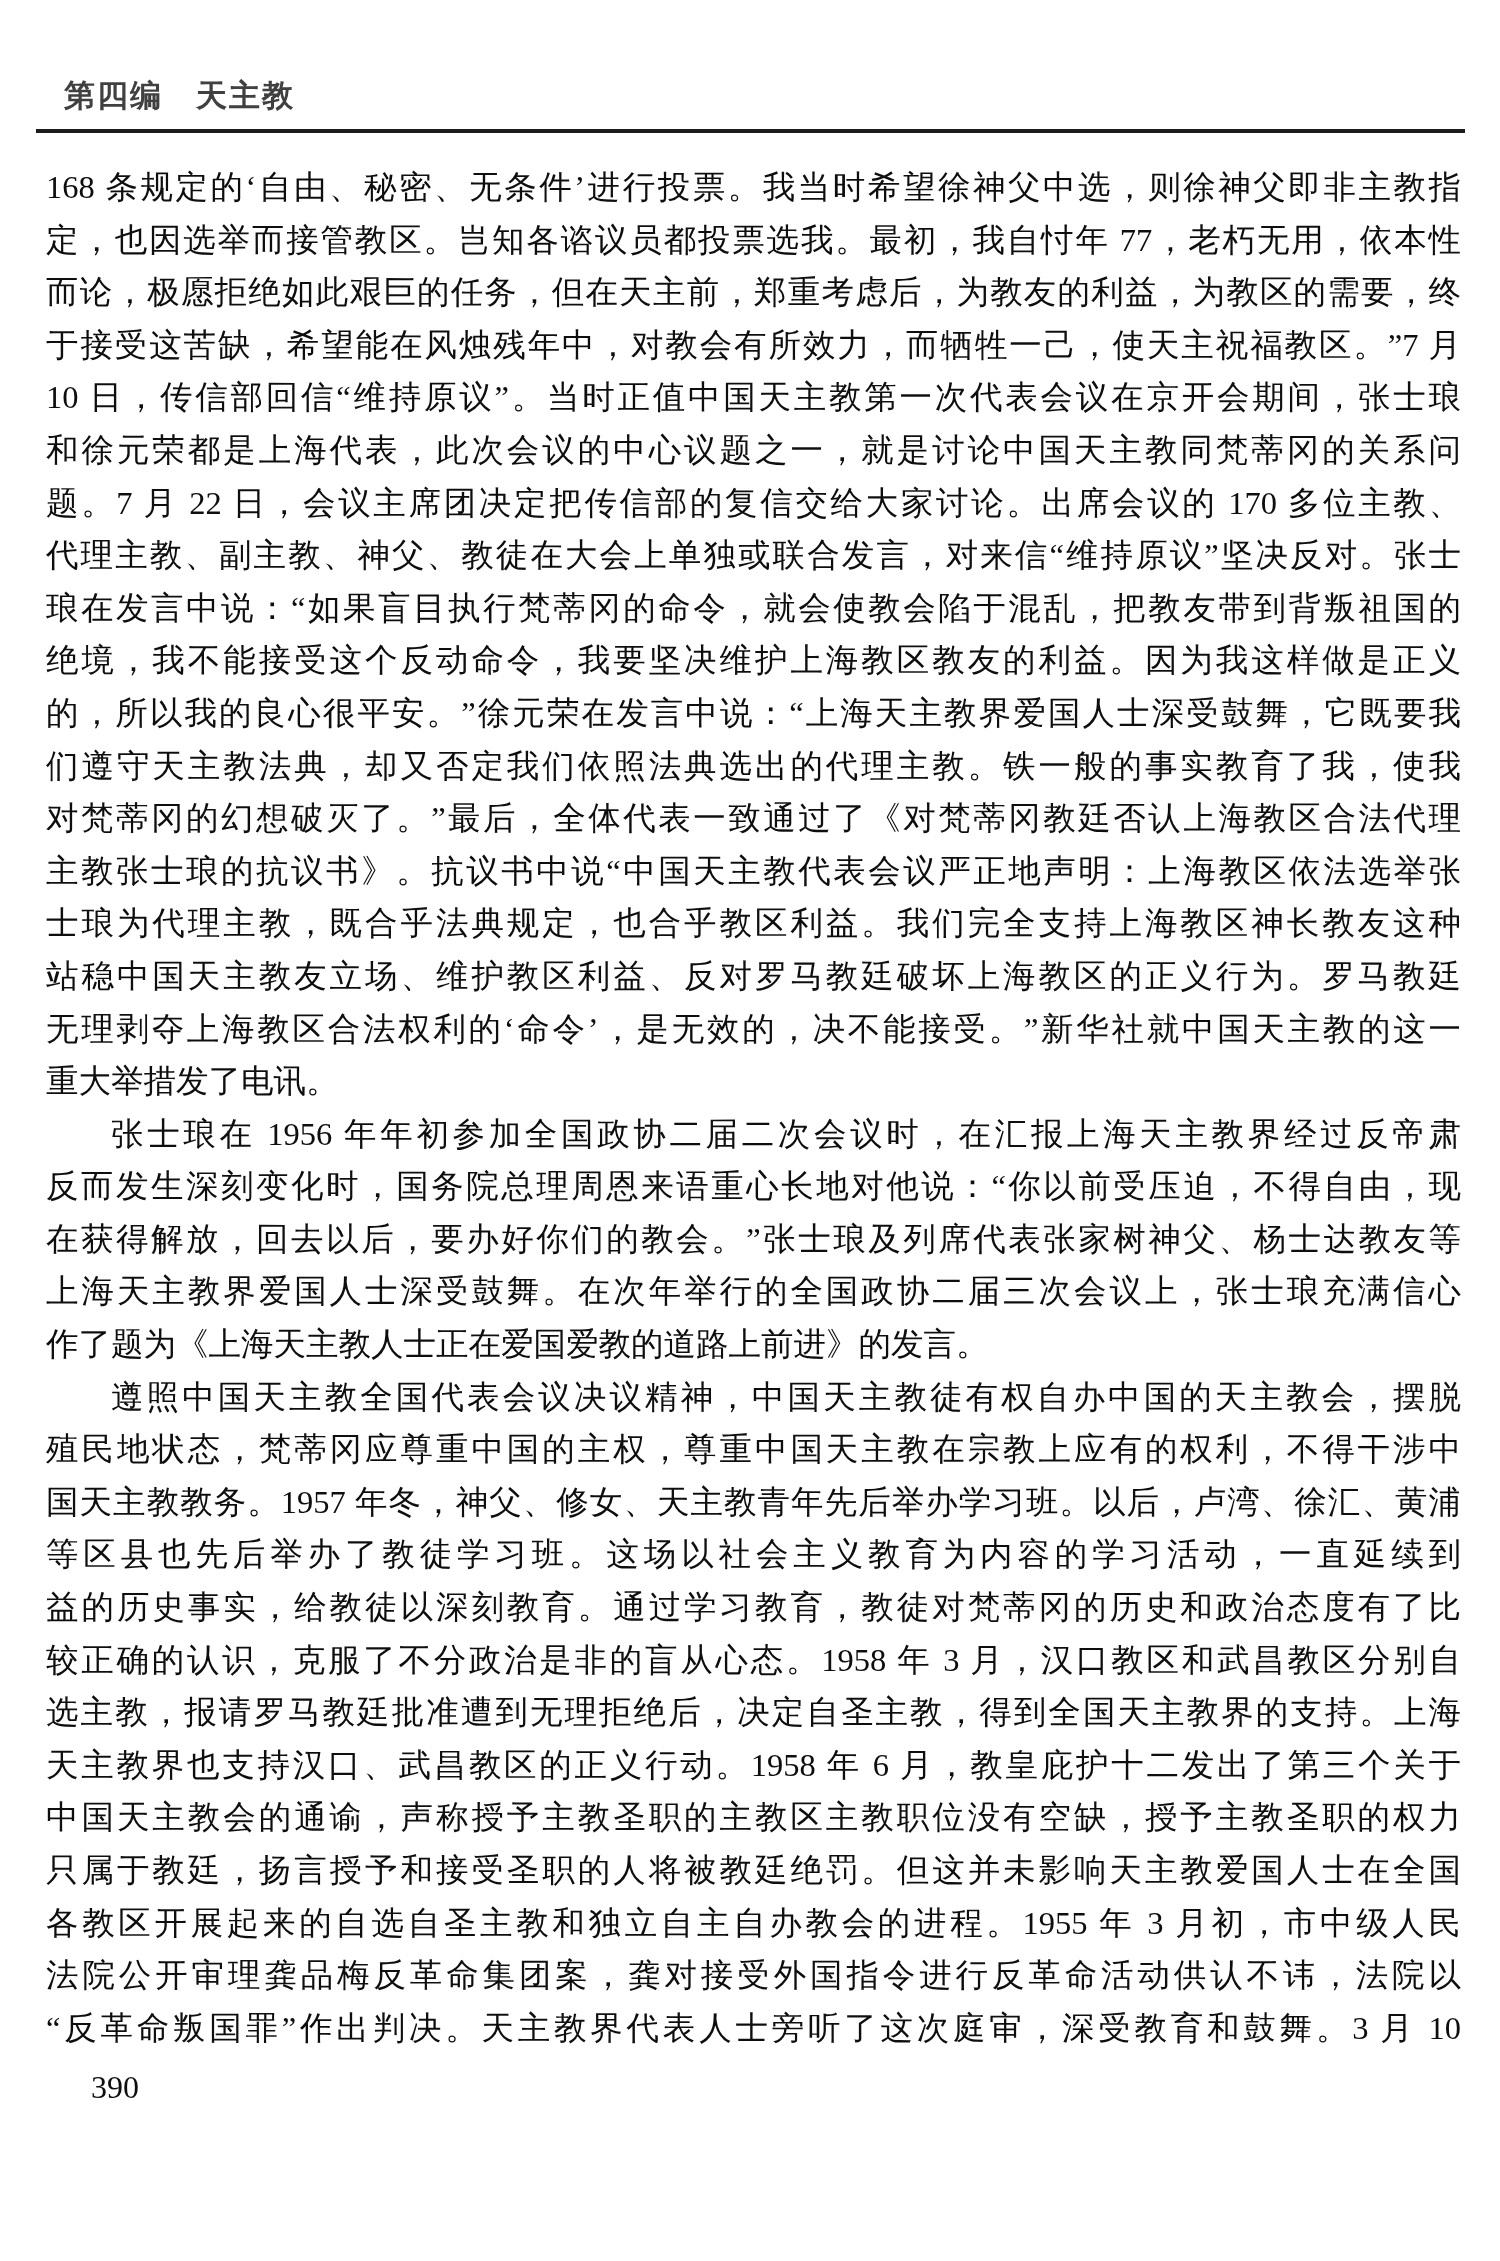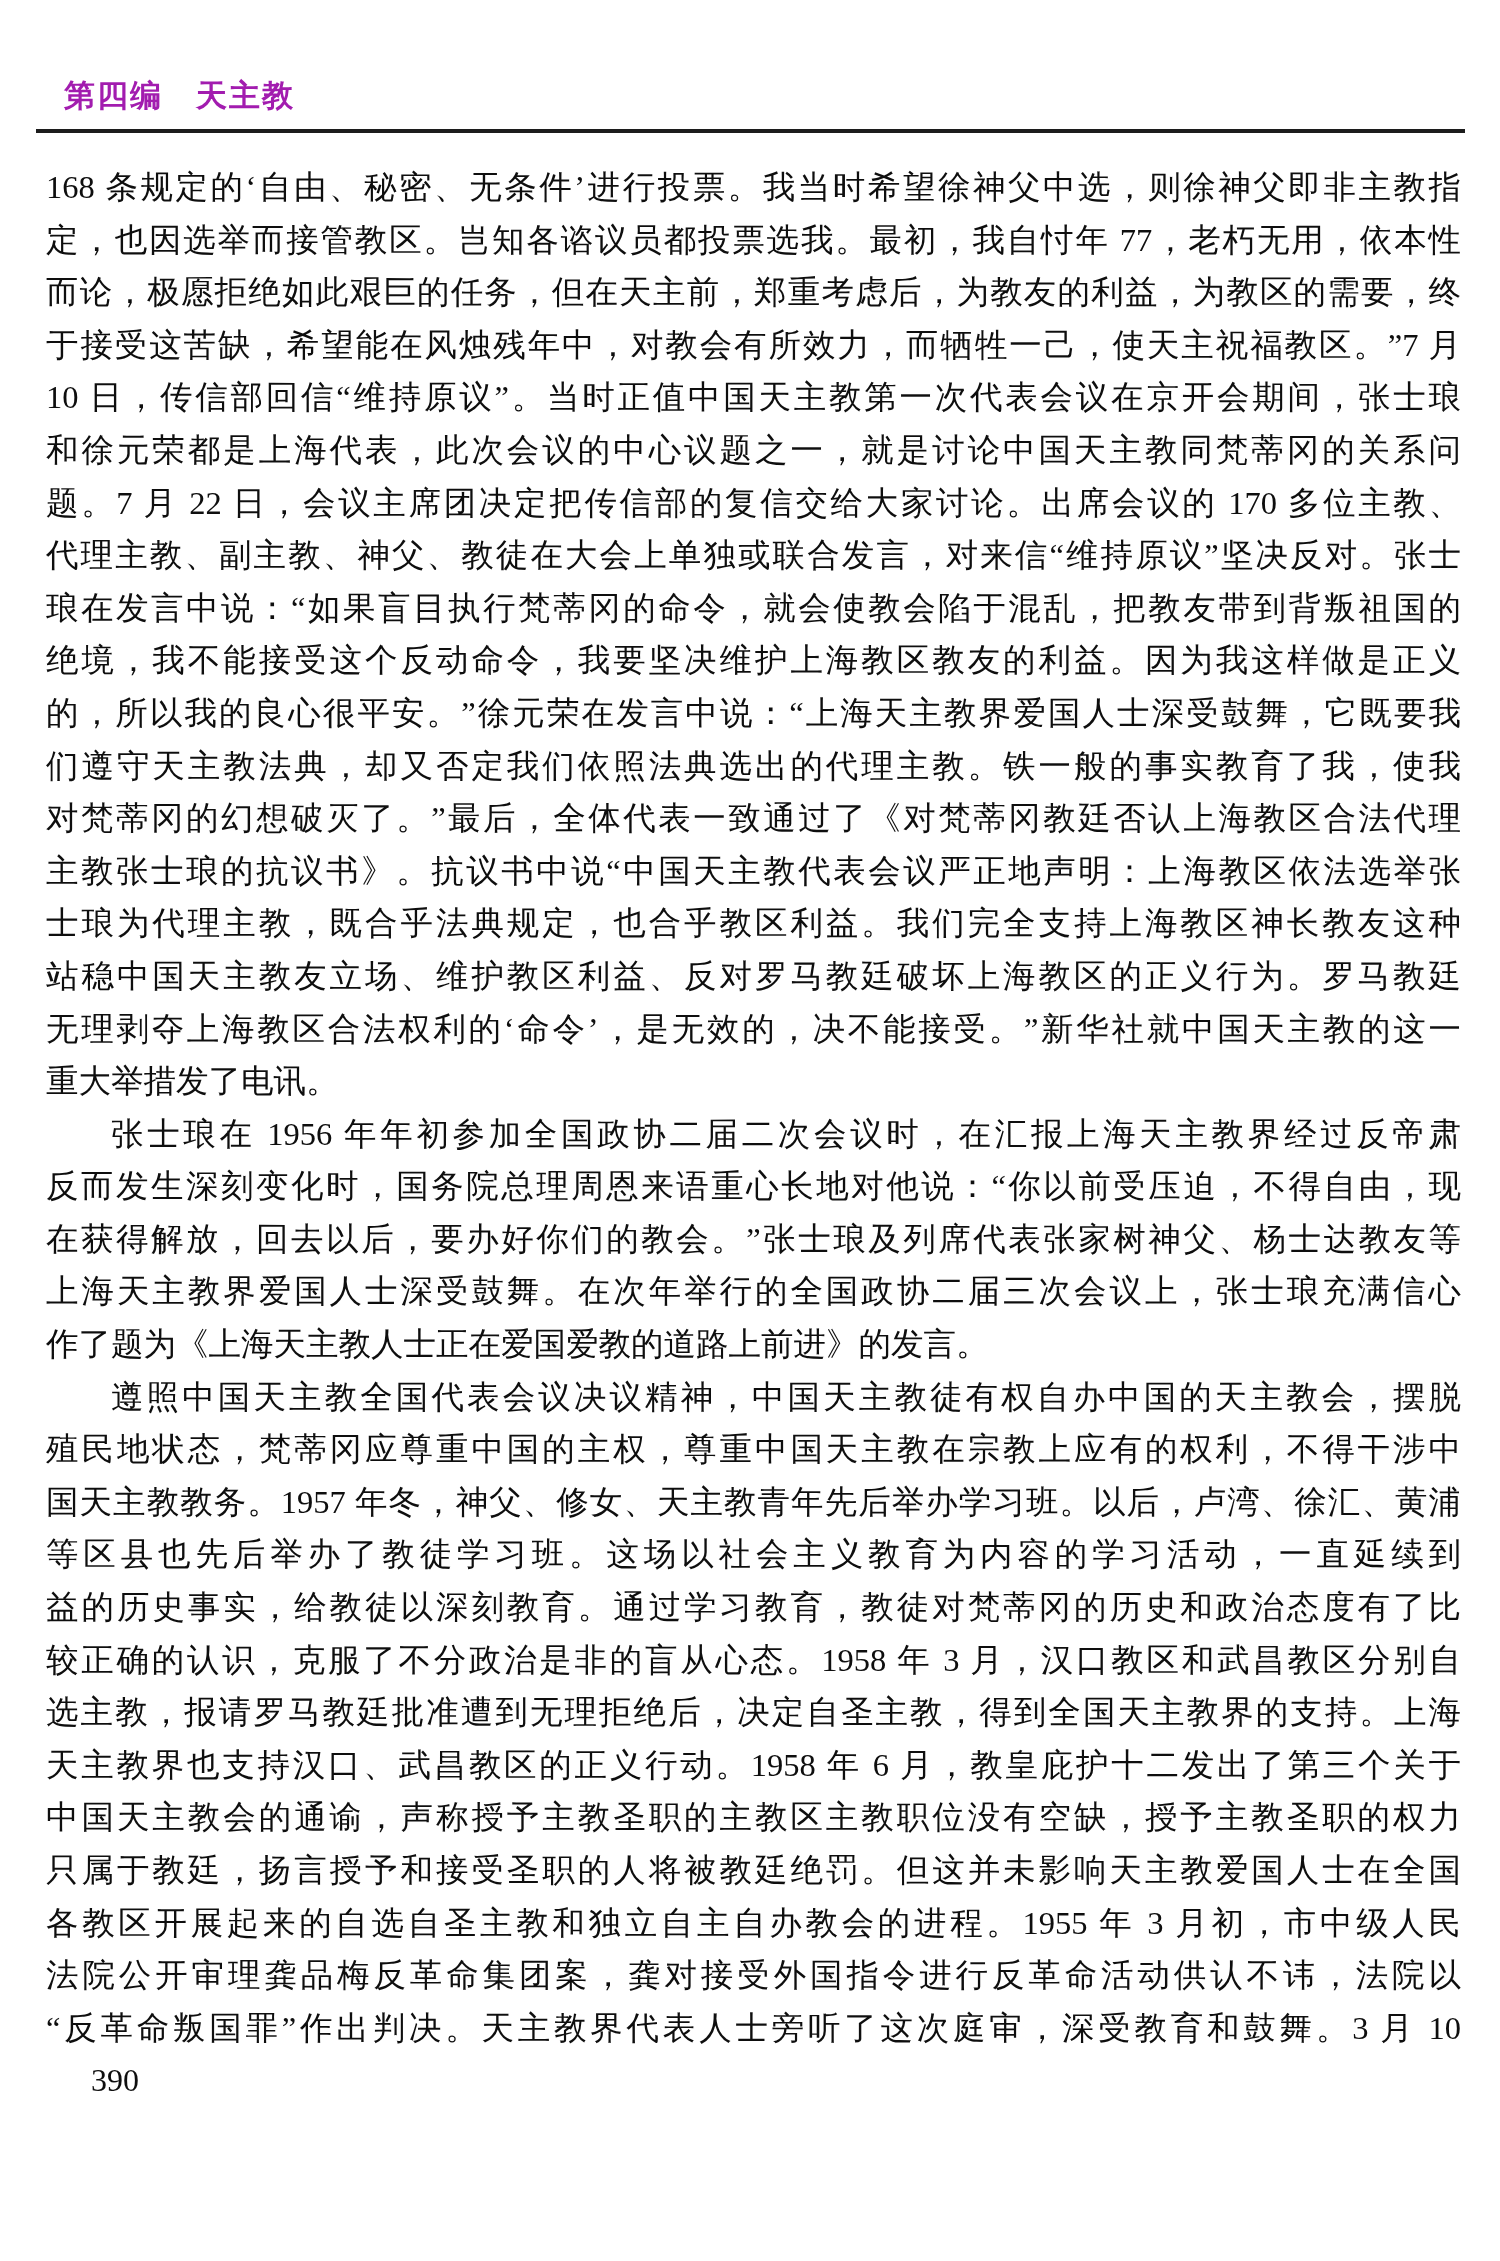--- a/index.html
+++ b/index.html
@@ -17,21 +17,21 @@
     padding: 78px 39px 0 46px;
     font-family: "Liberation Serif", "DejaVu Serif", serif;
     color: #0e0e0e;
     overflow: hidden;
   }
   .running-head {
     margin-left: 18px;
     font-size: 31px;
     line-height: 36px;
     font-weight: bold;
-    color: #a21caf;
+    color: #404040;
     letter-spacing: 2px;
   }
   .header-rule {
     margin-top: 15px;
     margin-left: -10px;
     margin-right: -4px;
     height: 4px;
     background: #1c1c1c;
   }
   .body-text {
@@ -46,21 +46,21 @@
     white-space: normal;
     color: #0e0e0e;
   }
   .line.indent {
     text-indent: 2em;
   }
   .line.para-end {
     text-align-last: left;
   }
   .page-number {
-    margin-top: 7px;
+    margin-top: 14px;
     margin-left: 45px;
     font-size: 32px;
     line-height: 38px;
     color: #0e0e0e;
   }
 </style>
 </head>
 <body>
 
 <div class="page">

